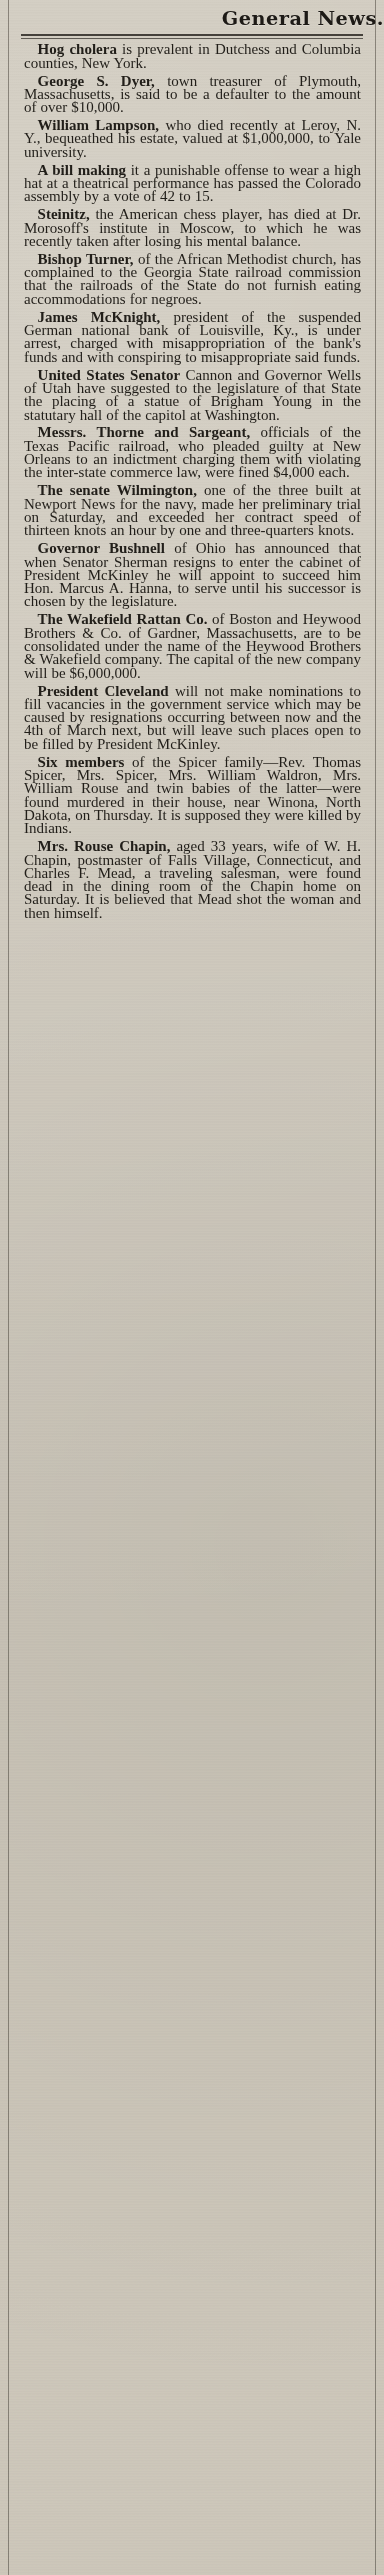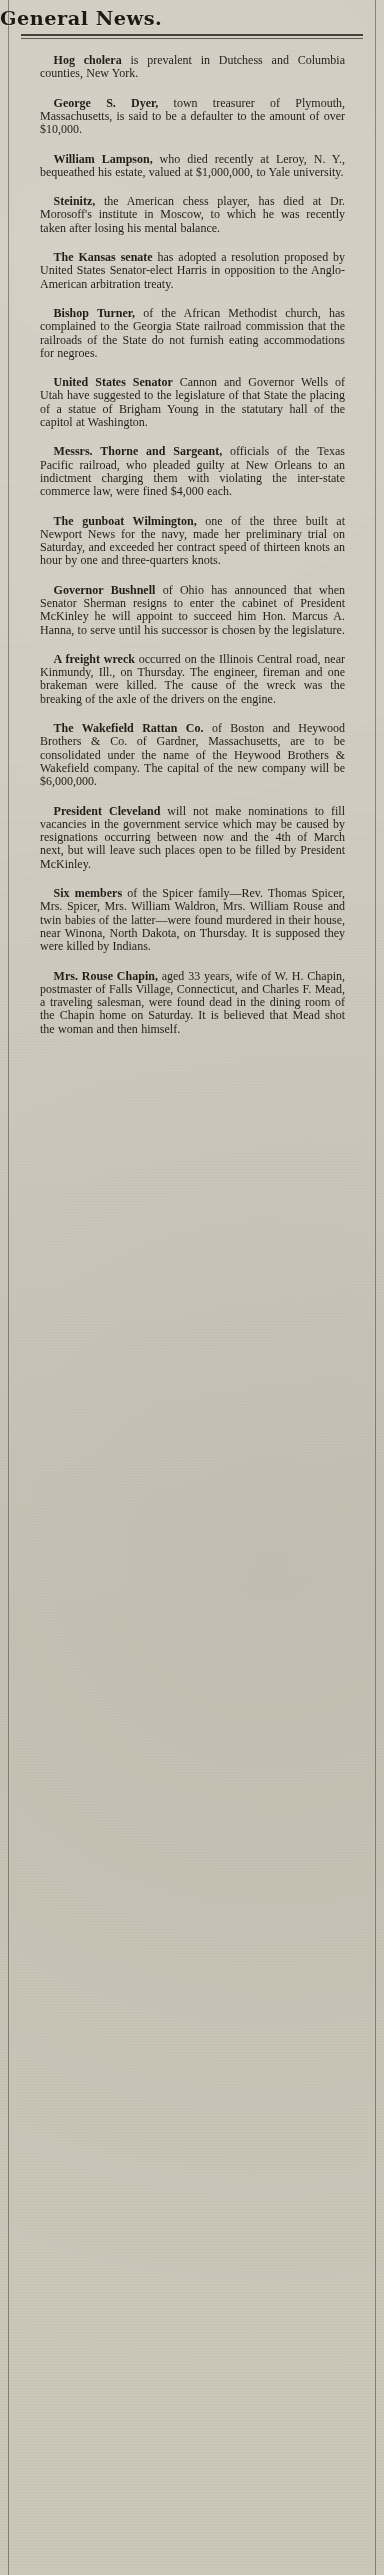--- a/index.html
+++ b/index.html
@@ -29,21 +29,21 @@
     top: 0;
     bottom: 0;
     width: 1px;
     background: #4a453d;
     opacity: 0.55;
   }
   .rule-left { left: 8.4px; }
   .rule-right { right: 8.4px; }
 
   .masthead {
-    text-align: left;
+    text-align: right;
     padding-top: 7.3px;
     padding-bottom: 1px;
   }
   .masthead .title {
     font-family: "DejaVu Serif", serif;
     font-size: 19.3px;
     font-weight: bold;
     letter-spacing: 0.5px;
     color: #1d1a16;
     text-shadow: 0 0.5px 0 rgba(255,255,255,0.25);
@@ -62,22 +62,22 @@
 
   .column {
     margin: 5.2px 23px 0 24px;
   }
 
   .article {
     margin: 0 0 4.7px 0;
     padding: 0;
   }
   .article p {
-    margin: 16px;
-    font-size: 12px;
+    margin: 0;
+    font-size: 15px;
     line-height: 13.3px;
     color: #211e19;
     text-align: justify;
     text-indent: 13.6px;
     word-spacing: 0.3px;
     font-family: "Liberation Serif", serif;
   }
   .article p .lead {
     font-weight: bold;
   }
@@ -110,42 +110,42 @@
     <div class="article">
         <p><span class="lead">Hog cholera</span> is prevalent in Dutchess and Columbia counties, New York.</p>
       </div>
     <div class="article">
         <p><span class="lead">George S. Dyer,</span> town treasurer of Plymouth, Massachusetts, is said to be a defaulter to the amount of over $10,000.</p>
       </div>
     <div class="article">
         <p><span class="lead">William Lampson,</span> who died recently at Leroy, N. Y., bequeathed his estate, valued at $1,000,000, to Yale university.</p>
       </div>
     <div class="article">
+        <p><span class="lead">A bill making</span> it a punishable offense to wear a high hat at a theatrical performance has passed the Colorado assembly by a vote of 42 to 15.</p>
+      </div>
+    <div class="article">
         <p><span class="lead">Steinitz,</span> the American chess player, has died at Dr. Morosoff's institute in Moscow, to which he was recently taken after losing his mental balance.</p>
       </div>
     <div class="article">
-        <p><span class="lead">The Kansas senate</span> has adopted a resolution proposed by United States Senator-elect Harris in opposition to the Anglo-American arbitration treaty.</p>
+        <p><span class="lead">Bishop Turner,</span> of the African Methodist church, has complained to the Georgia State railroad commission that the railroads of the State do not furnish eating accommodations for negroes.</p>
       </div>
     <div class="article">
-        <p><span class="lead">Bishop Turner,</span> of the African Methodist church, has complained to the Georgia State railroad commission that the railroads of the State do not furnish eating accommodations for negroes.</p>
+        <p><span class="lead">James McKnight,</span> president of the suspended German national bank of Louisville, Ky., is under arrest, charged with misappropriation of the bank's funds and with conspiring to misappropriate said funds.</p>
       </div>
     <div class="article">
         <p><span class="lead">United States Senator</span> Cannon and Governor Wells of Utah have suggested to the legislature of that State the placing of a statue of Brigham Young in the statutary hall of the capitol at Washington.</p>
       </div>
     <div class="article">
         <p><span class="lead">Messrs. Thorne and Sargeant,</span> officials of the Texas Pacific railroad, who pleaded guilty at New Orleans to an indictment charging them with violating the inter-state commerce law, were fined $4,000 each.</p>
       </div>
     <div class="article">
-        <p><span class="lead">The gunboat Wilmington,</span> one of the three built at Newport News for the navy, made her preliminary trial on Saturday, and exceeded her contract speed of thirteen knots an hour by one and three-quarters knots.</p>
+        <p><span class="lead">The senate Wilmington,</span> one of the three built at Newport News for the navy, made her preliminary trial on Saturday, and exceeded her contract speed of thirteen knots an hour by one and three-quarters knots.</p>
       </div>
     <div class="article">
         <p><span class="lead">Governor Bushnell</span> of Ohio has announced that when Senator Sherman resigns to enter the cabinet of President McKinley he will appoint to succeed him Hon. Marcus A. Hanna, to serve until his successor is chosen by the legislature.</p>
-      </div>
-    <div class="article">
-        <p><span class="lead">A freight wreck</span> occurred on the Illinois Central road, near Kinmundy, Ill., on Thursday. The engineer, fireman and one brakeman were killed. The cause of the wreck was the breaking of the axle of the drivers on the engine.</p>
       </div>
     <div class="article">
         <p><span class="lead">The Wakefield Rattan Co.</span> of Boston and Heywood Brothers &amp; Co. of Gardner, Massachusetts, are to be consolidated under the name of the Heywood Brothers &amp; Wakefield company. The capital of the new company will be $6,000,000.</p>
       </div>
     <div class="article">
         <p><span class="lead">President Cleveland</span> will not make nominations to fill vacancies in the government service which may be caused by resignations occurring between now and the 4th of March next, but will leave such places open to be filled by President McKinley.</p>
       </div>
     <div class="article">
         <p><span class="lead">Six members</span> of the Spicer family—Rev. Thomas Spicer, Mrs. Spicer, Mrs. William Waldron, Mrs. William Rouse and twin babies of the latter—were found murdered in their house, near Winona, North Dakota, on Thursday. It is supposed they were killed by Indians.</p>
       </div>

